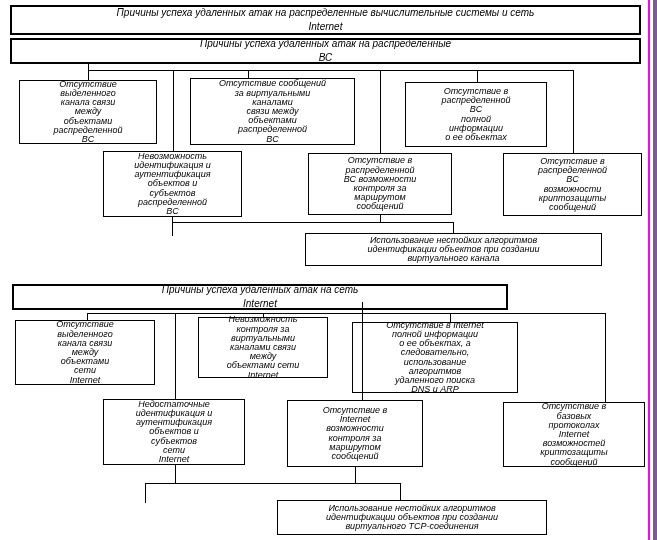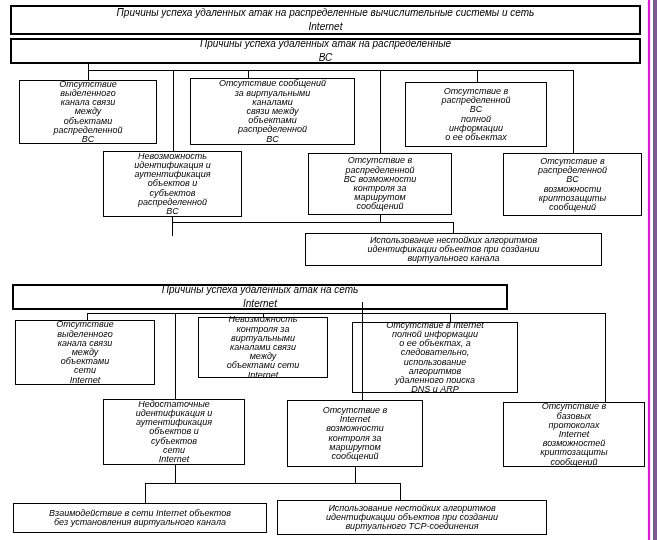--- a/index.html
+++ b/index.html
@@ -131,22 +131,20 @@
 маршрутом
 сообщений</div>
   <div class="node" style="left:503px;top:402px;width:142px;height:65px">Отсутствие в
 базовых
 протоколах
 Internet
 возможностей
 криптозащиты
 сообщений</div>
 
-  <div class="node" style="left:13px;top:503px;width:254px;height:30px">Взаимодействие в сети Internet объектов
-без установления виртуального канала</div>
   <div class="node" style="left:277px;top:500px;width:270px;height:35px">Использование нестойких алгоритмов
 идентификации объектов при создании
 виртуального TCP-соединения</div>
 
   <div>
 
     <div class="cl" style="left:88px;top:64px;width:1px;height:16px"></div>
     <div class="cl" style="left:88px;top:70px;width:486px;height:1px"></div>
     <div class="cl" style="left:248px;top:70px;width:1px;height:8px"></div>
     <div class="cl" style="left:173px;top:70px;width:1px;height:81px"></div>

